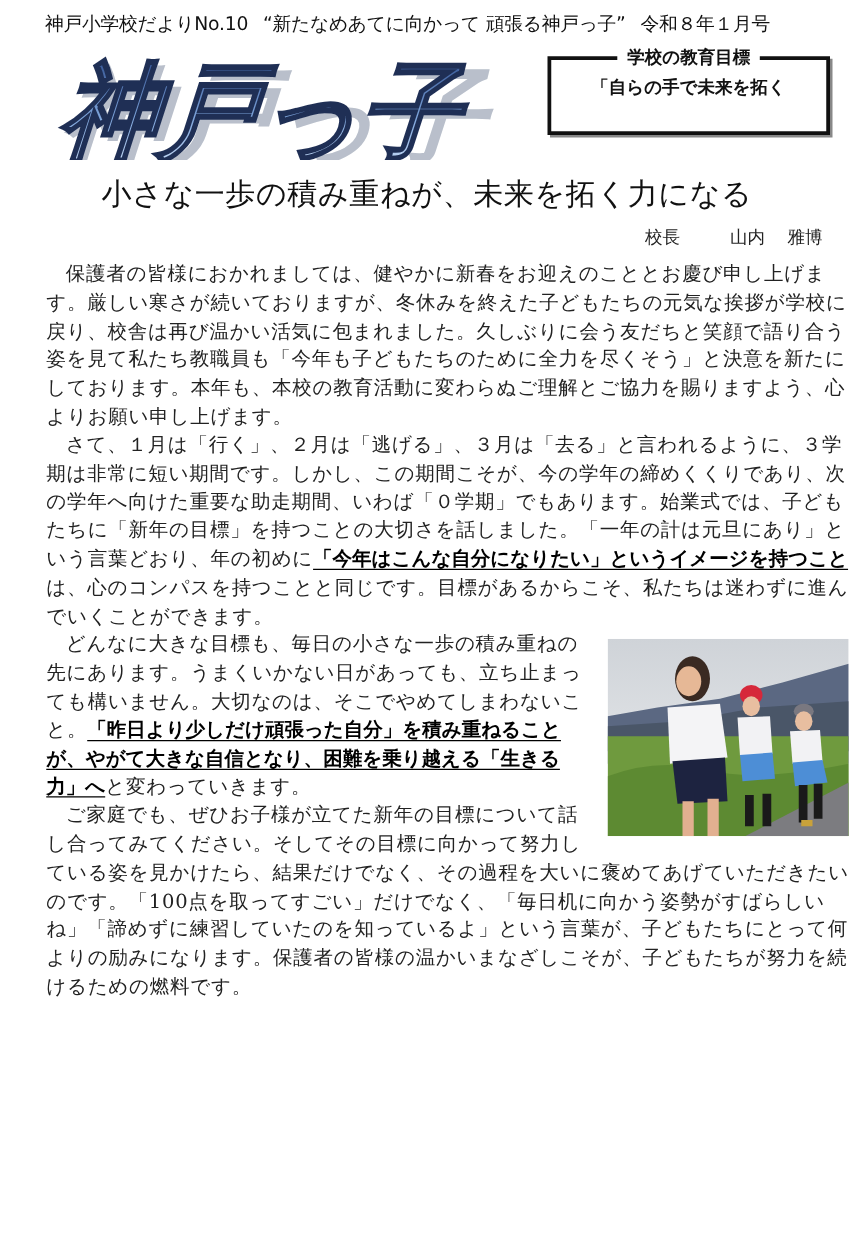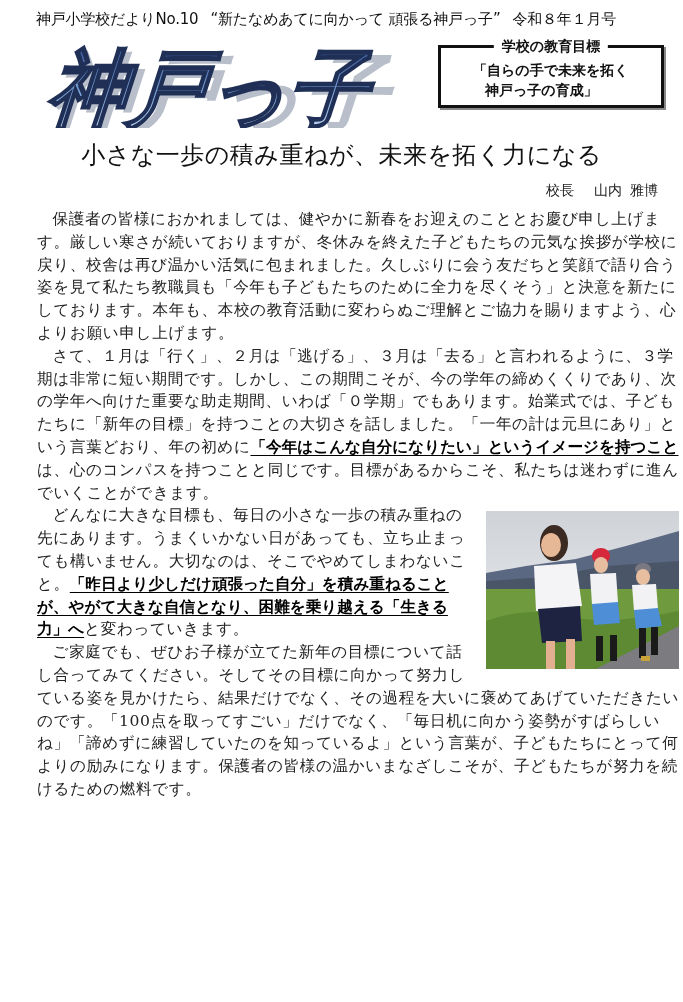--- a/index.html
+++ b/index.html
@@ -33,22 +33,22 @@
   .goal-box .goal-text div:nth-child(2) { padding-left: 12px; }
   .headline {
     position: absolute; left: 0; top: 140px; width: 683px; text-align: center;
     font-family: "DejaVu Serif", "Liberation Serif", serif;
     font-size: 24px; line-height: 30px; color: #111; letter-spacing: 0.5px;
   }
   .author {
     position: absolute; right: 25px; top: 180px; font-size: 14px; line-height: 20px; color:#222;
     font-family: "DejaVu Serif", "Liberation Serif", serif;
   }
-  .author .role { margin-right: 20px; }
-  .author .surname { margin-right: 8px; }
+  .author .role { margin-right: 40px; }
+  .author .surname { margin-right: 18px; }
   .body-text {
     position: absolute; left: 37px; top: 208px; width: 648px;
     font-size: 15.6px; line-height: 22.8px; color: #222; letter-spacing: 0.6px;
   }
   .body-text p { margin: 0; text-indent: 1em; }
   .em {
     font-family: "DejaVu Sans", "Liberation Sans", sans-serif; font-weight: bold;
     text-decoration: underline; text-underline-offset: 3px; color:#000; letter-spacing: 0;
   }
   .float-photo {
@@ -77,21 +77,20 @@
       <text x="22" y="74" font-family="DejaVu Sans, Liberation Sans, sans-serif" font-weight="bold" font-size="84" fill="#8a95a8" opacity="0.6" transform="translate(4,4)">神戸っ子</text>
       <text x="22" y="74" font-family="DejaVu Sans, Liberation Sans, sans-serif" font-weight="bold" font-size="84" fill="url(#lg)" stroke="#1f2f55" stroke-width="2.2" textLength="320" lengthAdjust="spacingAndGlyphs">神戸っ子</text>
     </g>
   </svg>
 </div>
 
 <div class="goal-box">
   <div class="goal-title">学校の教育目標</div>
   <div class="goal-text">
     <div>「自らの手で未来を拓く</div>
-    <div>神戸っ子の育成」</div>
   </div>
 </div>
 
 <div class="headline">小さな一歩の積み重ねが、未来を拓く力になる</div>
 
 <div class="author">
   <span class="role">校長</span><span class="surname">山内</span><span>雅博</span>
 </div>
 
 <div class="body-text">

